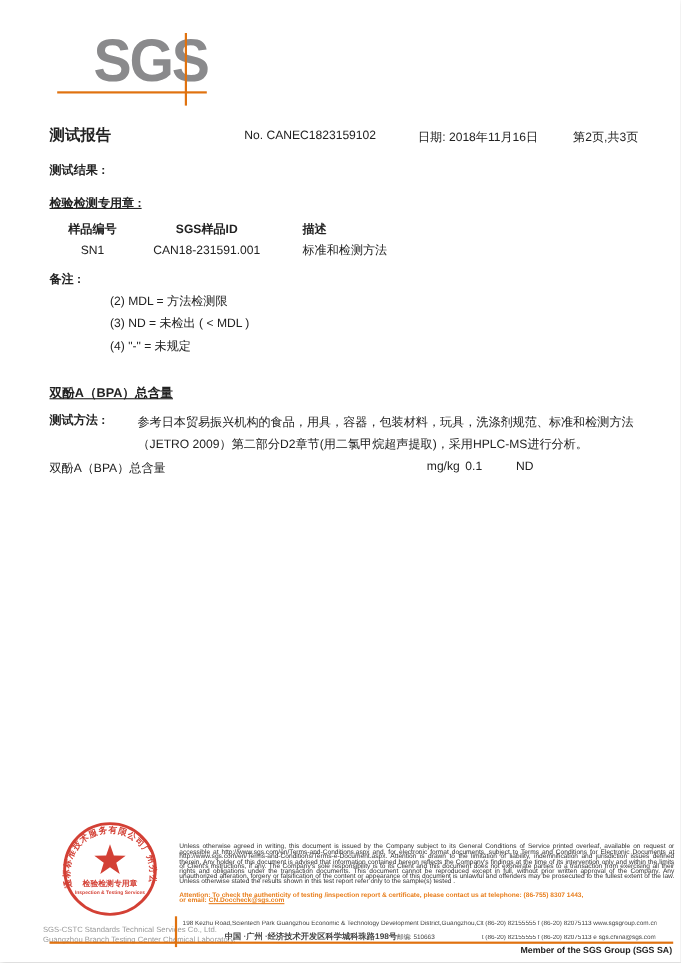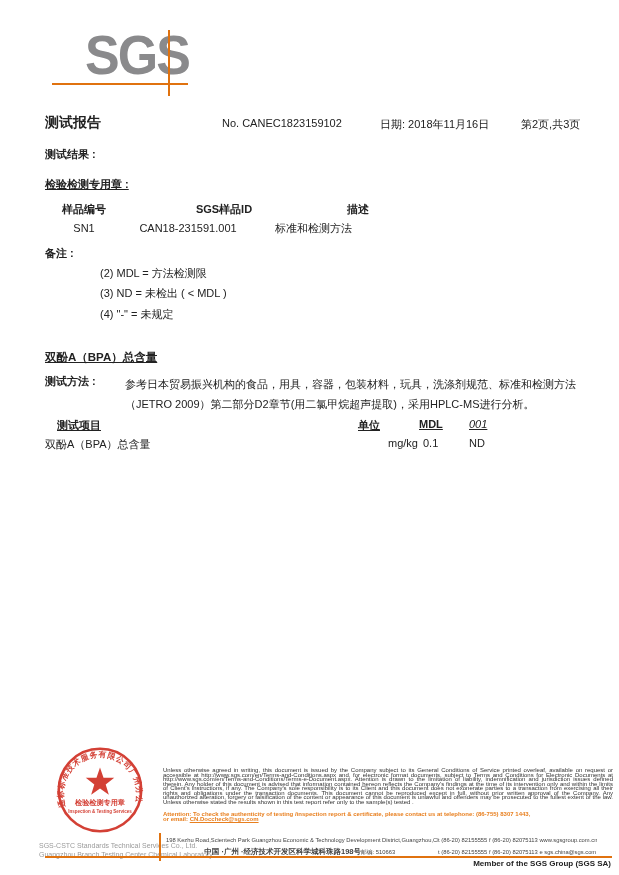--- a/index.html
+++ b/index.html
@@ -31,21 +31,21 @@
   .report-page { position: absolute; left: 521px; top: 3px; font-size: 11px; }
   
   .lbl { font-size: 11px; font-weight: bold; }
   .results-label { position: absolute; left: 45px; top: 147px; }
   .sample-title  { position: absolute; left: 45px; top: 177px; text-decoration: underline; }
   .sample-table  { position: absolute; left: 45px; top: 200px; font-size: 11px; }
   .sample-table .r { display: flex; line-height: 19px; }
   .sample-table .c1 { width: 78px;  text-align: center; }
   .sample-table .c2 { width: 130px; text-align: center; }
   .sample-table .c3 { padding-left: 22px; text-align: left; }
-  .sample-table .hd { font-weight: bold; gap: 36px; }
+  .sample-table .hd { font-weight: bold; }
   .remarks-title { position: absolute; left: 45px; top: 246px; }
   .remarks-list  { position: absolute; left: 100px; top: 266px; font-size: 11px; }
   .remarks-list div { height: 20.3px; }
   .bpa-title { position: absolute; left: 45px; top: 350px; font-size: 11.5px; font-weight: bold; text-decoration: underline; }
   .method-row  { position: absolute; left: 45px; top: 374px; width: 545px; }
   .method-lbl  { position: absolute; left: 0; top: 0; font-size: 11px; }
   .method-text { position: absolute; left: 80px; top: 0; width: 462px; font-size: 11px; line-height: 20px; }
   
   .rt { position: absolute; left: 45px; top: 418px; width: 545px; font-size: 11px; }
   .rt .hrow span { text-decoration: underline; font-weight: bold; }
@@ -115,26 +115,20 @@
     <div>(4) "-" = 未规定</div>
   </div>
 
   <div class="bpa-title">双酚A（BPA）总含量</div>
   <div class="method-row">
     <span class="method-lbl lbl" style="font-weight:bold">测试方法 :</span>
     <span class="method-text">参考日本贸易振兴机构的食品，用具，容器，包装材料，玩具，洗涤剂规范、标准和检测方法（JETRO 2009）第二部分D2章节(用二氯甲烷超声提取)，采用HPLC-MS进行分析。</span>
   </div>
 
   <div class="rt">
-    <div class="hrow">
-      <span class="p-item">测试项目</span>
-      <span class="p-unit">单位</span>
-      <span class="p-mdl">MDL</span>
-      <span class="p-s1 i001">001</span>
-    </div>
     <div class="drow">
       <span class="p-item2">双酚A（BPA）总含量</span>
       <span class="p-unit2">mg/kg</span>
       <span class="p-mdl2">0.1</span>
       <span class="p-s1">ND</span>
     </div>
   </div>
 
   <div class="company-lines">
     <div>SGS-CSTC Standards Technical Services Co., Ltd.</div>

